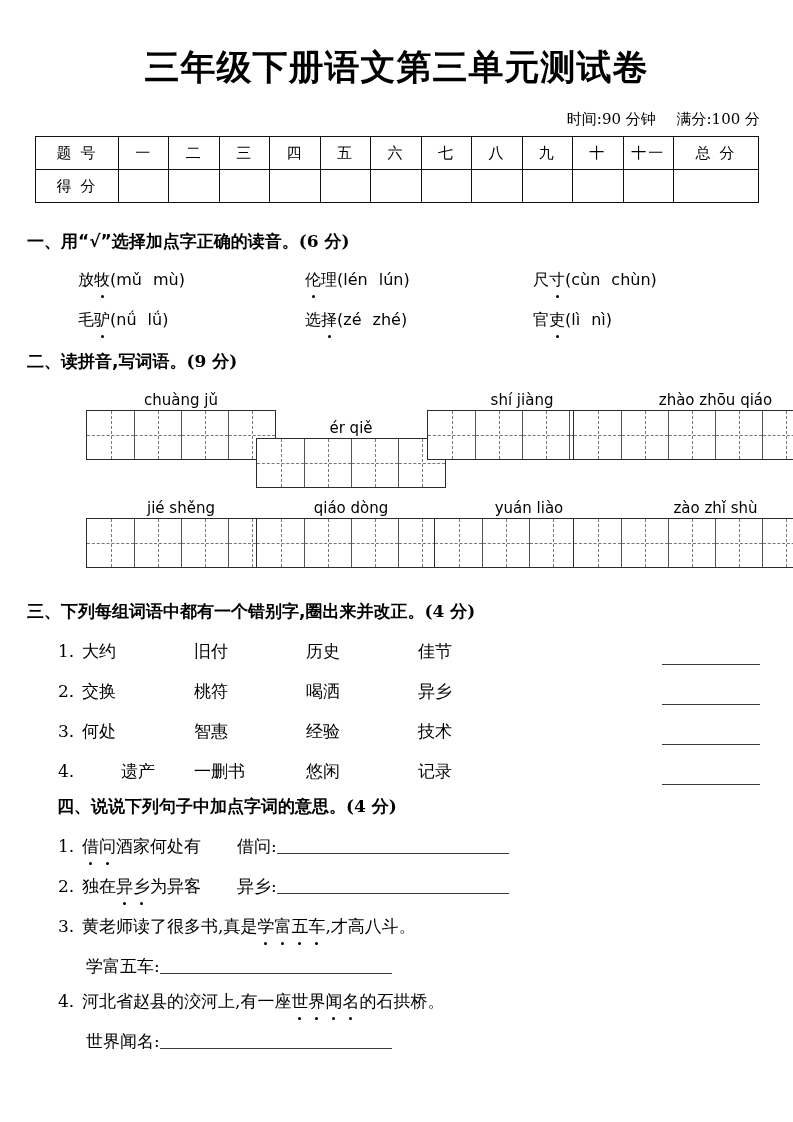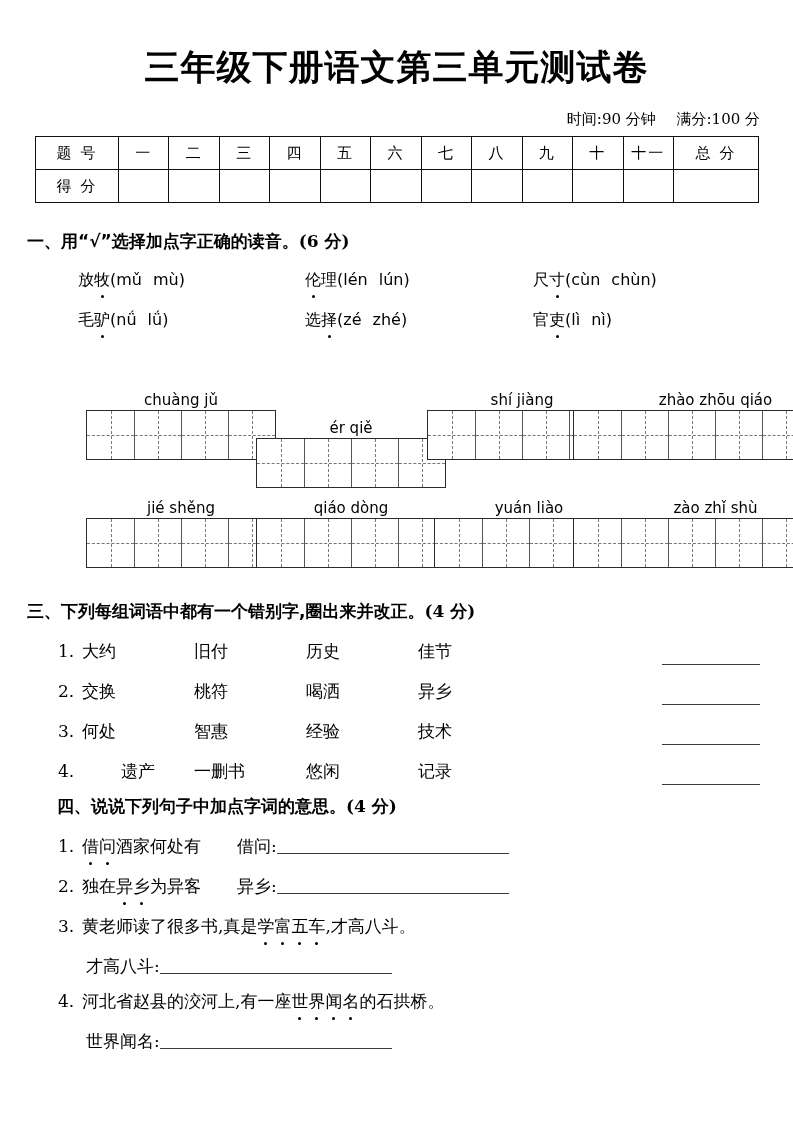--- a/index.html
+++ b/index.html
@@ -223,20 +223,23 @@
   <div class="s1-item" style="top:310px; left:78px;">
     <span>毛</span><span class="dotted-char">驴</span><span></span><span class="py">(<span>nǘ</span><span class="gap"></span><span>lǘ</span>)</span>
   </div>
   <div class="s1-item" style="top:310px; left:305px;">
     <span>选</span><span class="dotted-char">择</span><span></span><span class="py">(<span>zé</span><span class="gap"></span><span>zhé</span>)</span>
   </div>
   <div class="s1-item" style="top:310px; left:533px;">
     <span>官</span><span class="dotted-char">吏</span><span></span><span class="py">(<span>lì</span><span class="gap"></span><span>nì</span>)</span>
   </div>
 
+  <div class="sec-head" style="top:350px;">
+    <span>二、读拼音,写词语。</span><span class="pts">(9 分)</span>
+  </div>
 
   <div class="grid-block" style="top:390px; left:86px;">
     <div class="grid-pinyin" style="width:190px;">chuàng  jǔ</div>
     <div class="tian-grid">
       <div class="tian-cell"></div>
       <div class="tian-cell"></div>
       <div class="tian-cell"></div>
       <div class="tian-cell"></div>
     </div>
   </div>
@@ -342,21 +345,21 @@
   </div>
 
   <div class="s4-row" style="top:875px;">
     <span class="s4-num">2.</span><span>独在</span><span class="dotted-word"><span class="dotted-char">异</span><span class="dotted-char">乡</span></span><span>为异客</span><span style="display:inline-block;width:36px;"></span><span>异乡:</span><span class="s4-answer-line" style="width:232px;"></span>
   </div>
 
   <div class="s4-row" style="top:915px;">
     <span class="s4-num">3.</span><span>黄老师读了很多书,真是</span><span class="dotted-word"><span class="dotted-char">学</span><span class="dotted-char">富</span><span class="dotted-char">五</span><span class="dotted-char">车</span></span><span>,才高八斗。</span>
   </div>
   <div class="s4-sub" style="top:955px;">
-    <span>才高八斗:</span><span class="s4-answer-line" style="width:232px;"></span>
+    <span>学富五车:</span><span class="s4-answer-line" style="width:232px;"></span>
   </div>
 
   <div class="s4-row" style="top:990px;">
     <span class="s4-num">4.</span><span>河北省赵县的洨河上,有一座</span><span class="dotted-word"><span class="dotted-char">世</span><span class="dotted-char">界</span><span class="dotted-char">闻</span><span class="dotted-char">名</span></span><span>的石拱桥。</span>
   </div>
   <div class="s4-sub" style="top:1030px;">
     <span>世界闻名:</span><span class="s4-answer-line" style="width:232px;"></span>
   </div>
 
 </div>

